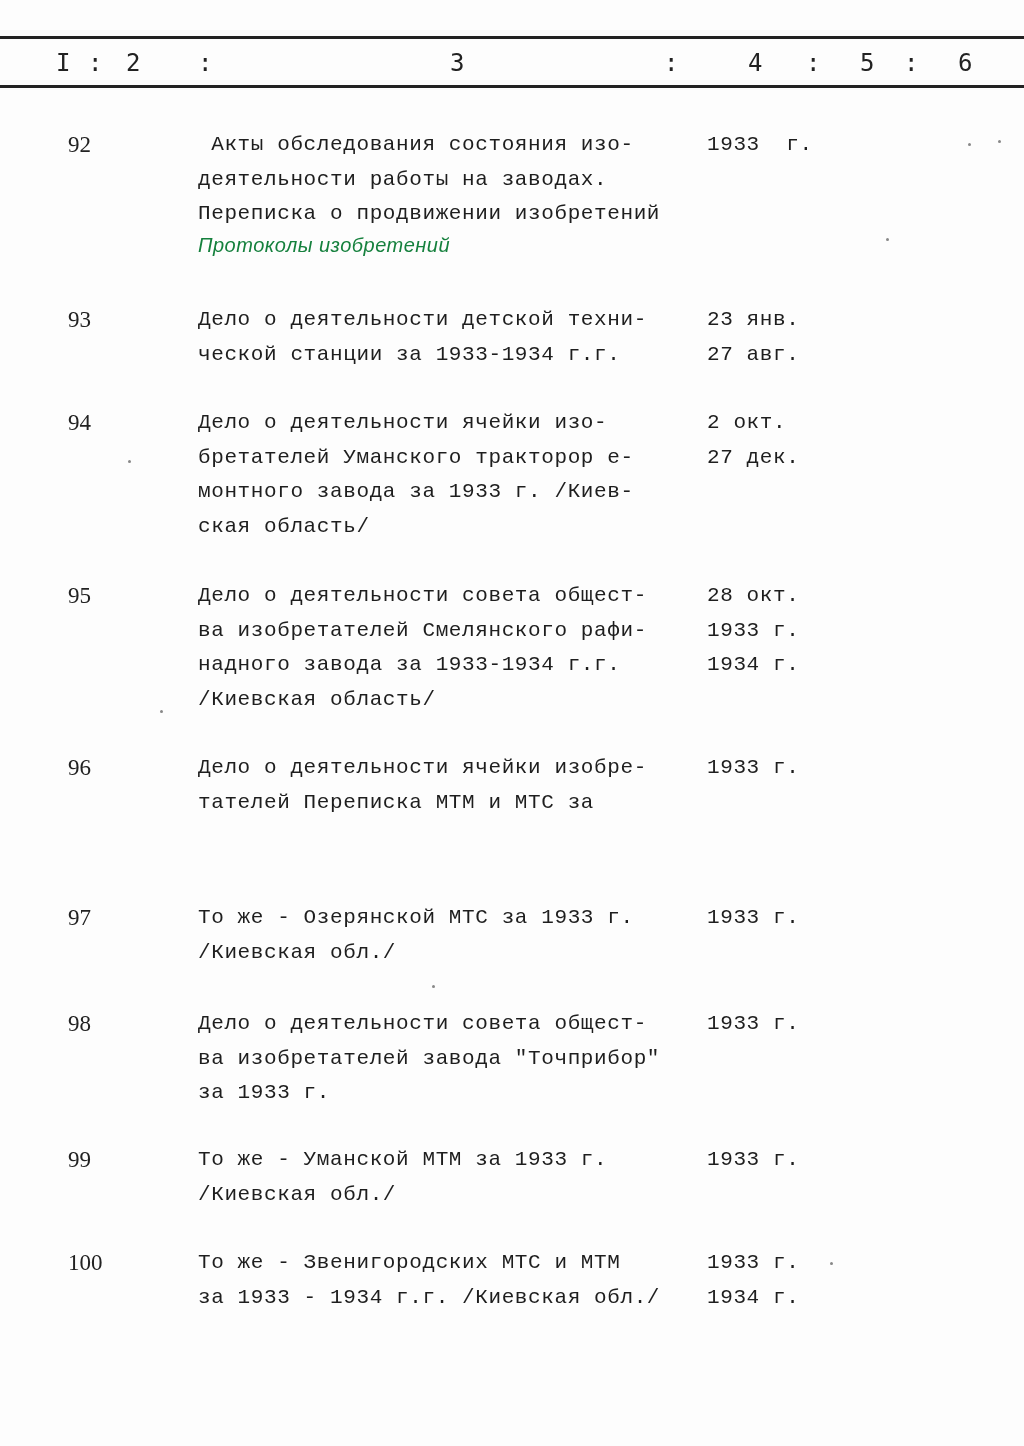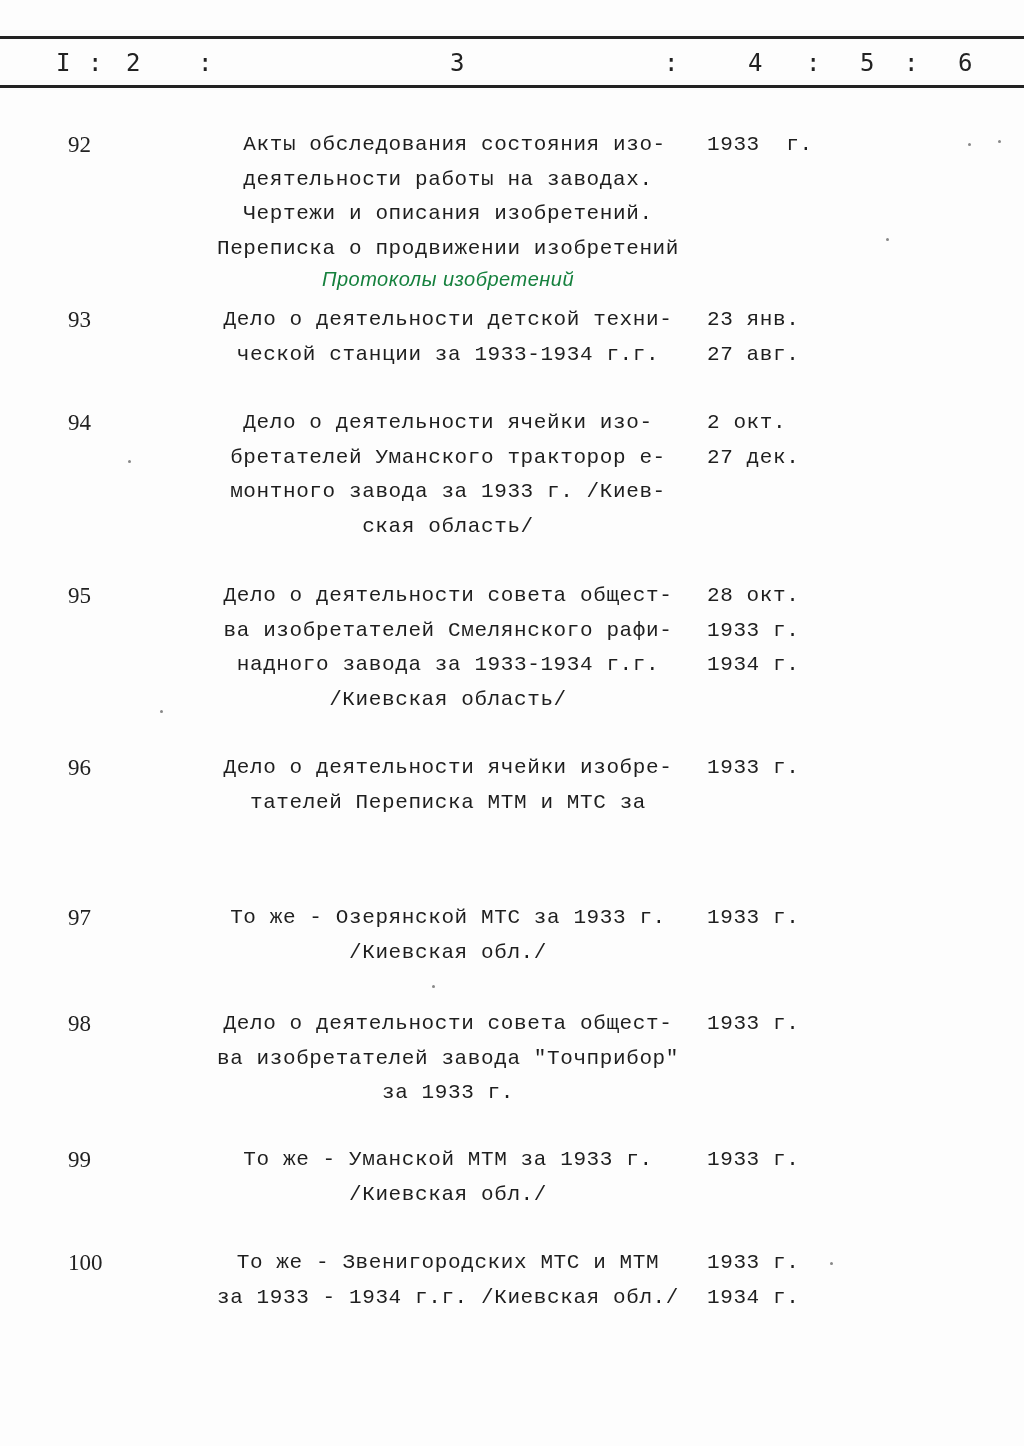--- a/index.html
+++ b/index.html
@@ -51,21 +51,20 @@
       font-size: 23px;
       line-height: 34.5px;
       font-family: Liberation Serif, serif;
       color: #222;
     }
     .desc {
       position: absolute;
       left: 198px;
       top: 0;
       width: 500px;
-      text-align: center;
     }
     .desc .line, .dates .line {
       display: block;
       font-size: 21px;
       line-height: 34.5px;
       white-space: pre;
       font-family: "Liberation Mono", "DejaVu Sans Mono", monospace;
       letter-spacing: 0.6px;
       color: #1e1e1e;
     }
@@ -108,21 +107,20 @@
   <span class="hdr" style="left:904px">:</span>
   <span class="hdr" style="left:958px">6</span>
 
   <div class="rule bottom"></div>
 
   <div class="entry" style="top:128px">
     <span class="num">92</span>
     <div class="desc">
       <span class="line"> Акты обследования состояния изо-</span>
       <span class="line">деятельности работы на заводах.</span>
-      <span class="line">Чертежи и описания изобретений.</span>
       <span class="line">Переписка о продвижении изобретений</span>
       <span class="line hand">Протоколы изобретений</span>
     </div>
     <div class="dates">
       <span class="line">1933  г.</span>
     </div>
   </div>
 
   <div class="entry" style="top:303px">
     <span class="num">93</span>

